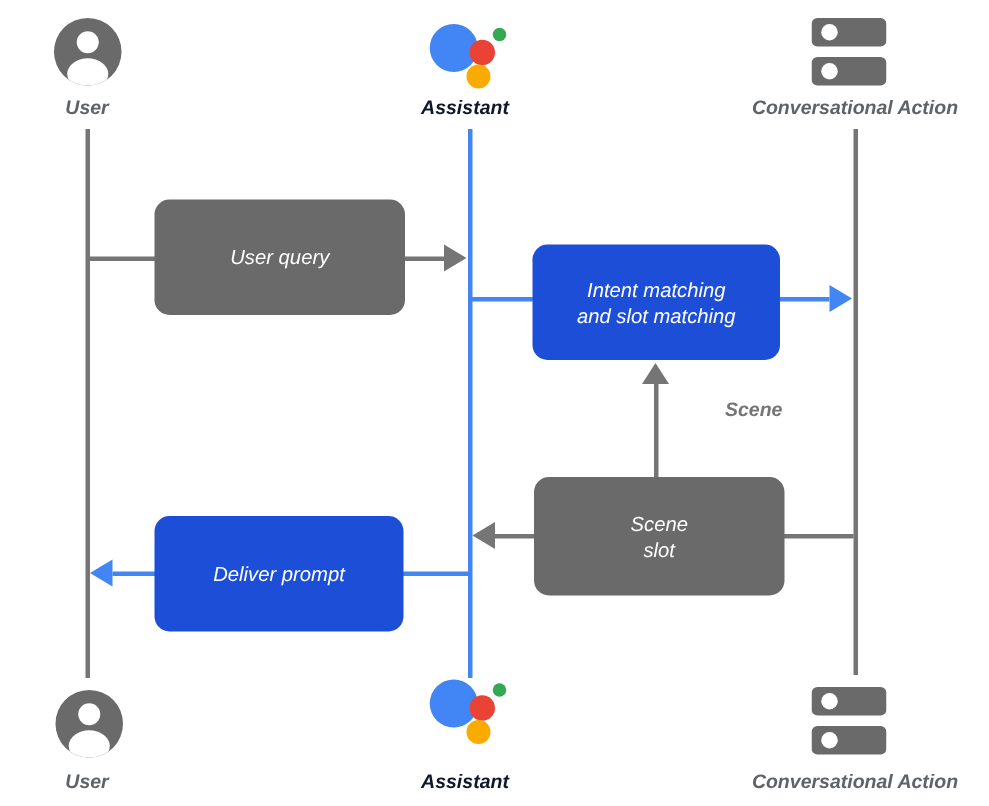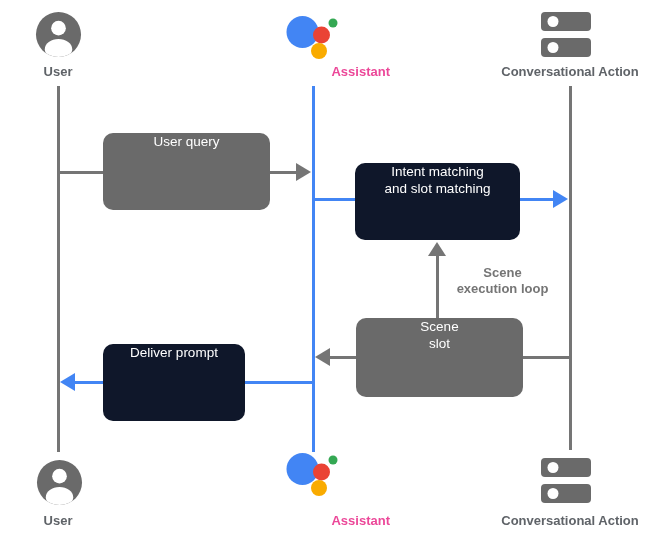--- a/index.html
+++ b/index.html
@@ -1,44 +1,44 @@
 <!DOCTYPE html>
 <html><head>
 <meta charset="utf-8">
 <style>
   html,body{margin:0;padding:0;background:#fff;}
   body{font-family:"Liberation Sans",sans-serif;}
-  #canvas{position:relative;width:659px;height:537px;background:#fff;overflow:hidden;}
+  #canvas{position:relative;width:659px;height:537px;background:#fff;overflow:hidden;font-style:italic;}
 
   
   .vline{position:absolute;width:3px;background:#757575;}
   .vline.blue{background:#4285f4;}
 
   
   .hline{position:absolute;height:3px;background:#757575;z-index:1;}
   .hline.blue{background:#4285f4;}
 
   
   .ah{position:absolute;width:0;height:0;z-index:1;}
   .ah-right{border-top:9px solid transparent;border-bottom:9px solid transparent;border-left:15px solid #757575;}
   .ah-right.blue{border-left-color:#4285f4;}
   .ah-left{border-top:9px solid transparent;border-bottom:9px solid transparent;border-right:15px solid #757575;}
   .ah-left.blue{border-right-color:#4285f4;}
   .ah-up{border-left:9px solid transparent;border-right:9px solid transparent;border-bottom:14px solid #757575;}
 
   
   .box{position:absolute;border-radius:10px;color:#fff;display:flex;flex-direction:column;
-       align-items:center;justify-content:flex-start;font-size:13.5px;line-height:17px;
+       align-items:center;justify-content:center;font-size:13.5px;line-height:17px;
        text-align:center;z-index:2;}
   .box.gray{background:#6a6a6a;}
-  .box.blue{background:#0f172a;}
+  .box.blue{background:#1d4ed8;}
 
   
   .actor-label{position:absolute;text-align:center;font-weight:bold;font-size:13px;color:#5f6368;z-index:2;}
-  .actor-label.light{color:#ec4899;text-align:right;}
+  .actor-label.light{color:#0f172a;}
 
   
   .annotation{position:absolute;text-align:center;font-weight:bold;font-size:13px;
               line-height:15.5px;color:#757575;z-index:2;}
 
   .icon{position:absolute;z-index:2;line-height:0;}
 </style>
 </head>
 <body>
 
@@ -105,27 +105,26 @@
   <div class="box blue" style="left:355px;top:163px;width:165px;height:77px;">
     <span>Intent matching</span>
     <span>and slot matching</span>
   </div>
 
   <div class="box gray" style="left:356px;top:318px;width:167px;height:79px;">
     <span>Scene</span>
     <span>slot</span>
   </div>
 
-  <div class="box blue" style="left:103px;top:344px;width:142px;height:77px;">
+  <div class="box blue" style="left:103px;top:344px;width:166px;height:77px;">
     <span>Deliver prompt</span>
   </div>
 
   <div class="annotation" style="left:440px;top:265px;width:125px;">
     <div>Scene</div>
-    <div>execution loop</div>
   </div>
 
   <div class="icon" style="left:36px;top:459px;">
     <svg width="47" height="47" viewBox="0 0 48 48">
       <defs>
           <clipPath id="uc2">
             <circle cx="24" cy="24" r="23"></circle>
           </clipPath>
         </defs>
       <circle cx="24" cy="24" r="23" fill="#6a6a6a"></circle>

